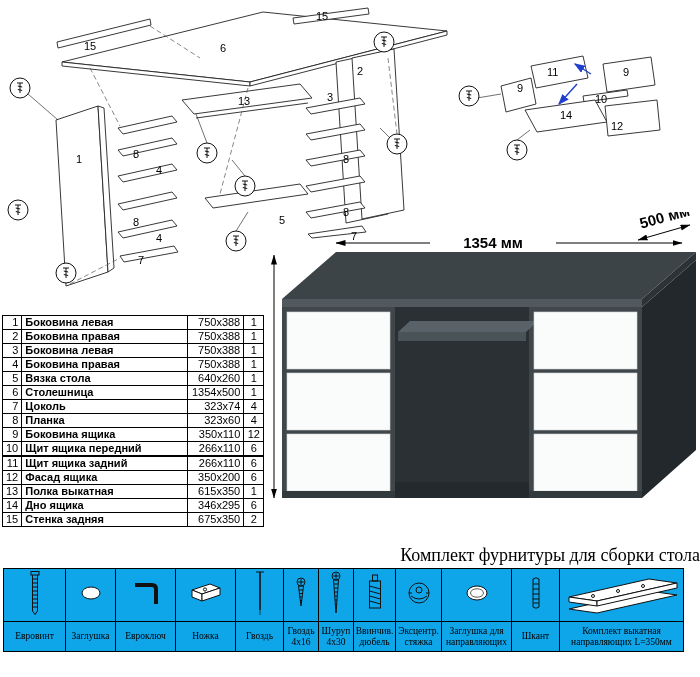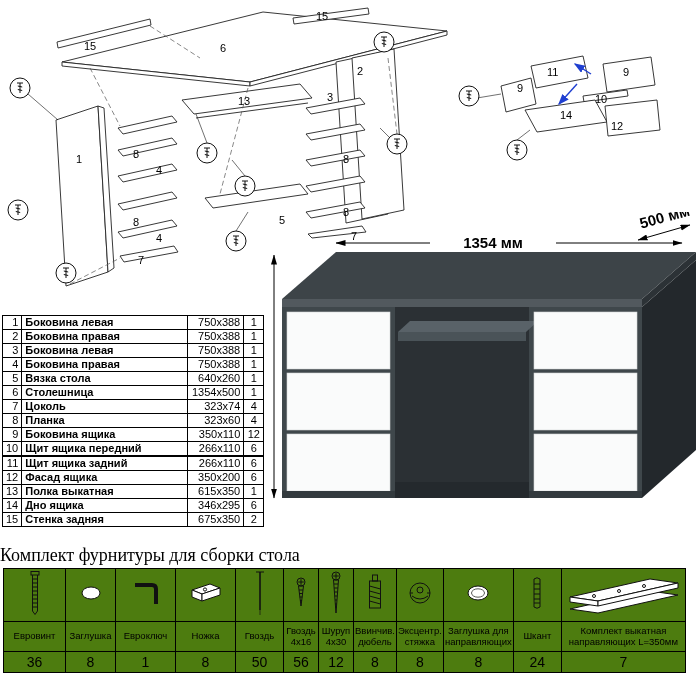--- a/index.html
+++ b/index.html
@@ -9,24 +9,24 @@
   .abs { position:absolute; }
 
   .parts-table { border-collapse:collapse; font-size:11px; background:#fff; }
   .parts-table td { border:1px solid #000; height:14px; padding:0 3px; white-space:nowrap; line-height:13px; }
   .parts-table .col-num  { width:18px; text-align:right; }
   .parts-table .col-name { width:166px; text-align:left;font-weight:bold; }
   .parts-table .col-size { width:56px; text-align:right; }
   .parts-table .col-qty  { width:20px; text-align:center; }
   .parts-table tr:nth-child(10) td { border-bottom-width:2px; }
 
-  .title { position:absolute; left:0; top:545px; width:700px; text-align:left;
+  .title { position:absolute; left:0; top:545px; width:700px; text-align:right;
            font-family:"Liberation Serif",serif; font-size:18px; }
 
-  .hw-table { border-collapse:collapse; table-layout:fixed; background:#4d7c0f; }
+  .hw-table { border-collapse:collapse; table-layout:fixed; background:#0ea5e9;font-family:Liberation Serif, serif; }
   .hw-table td { border:1px solid #000; text-align:center; vertical-align:middle; overflow:hidden; }
   .hw-table .hw-icon-cell { height:52px; }
   .hw-table .hw-name { font-size:9.5px; height:30px; line-height:1.1; padding:1px; }
   .hw-table .hw-qty  { font-size:14px; height:21px; }
 
   svg text { font-family:"Liberation Sans",sans-serif; }
 </style>
 </head>
 <body>
 
@@ -409,30 +409,16 @@
           <td class="hw-name">Ножка</td>
           <td class="hw-name">Гвоздь</td>
           <td class="hw-name">Гвоздь 4x16</td>
           <td class="hw-name">Шуруп 4x30</td>
           <td class="hw-name">Ввинчив. дюбель</td>
           <td class="hw-name">Эксцентр. стяжка</td>
           <td class="hw-name">Заглушка для направляющих</td>
           <td class="hw-name">Шкант</td>
           <td class="hw-name">Комплект выкатная направляющих L=350мм</td>
         </tr>
-      <tr>
-          <td class="hw-qty">36</td>
-          <td class="hw-qty">8</td>
-          <td class="hw-qty">1</td>
-          <td class="hw-qty">8</td>
-          <td class="hw-qty">50</td>
-          <td class="hw-qty">56</td>
-          <td class="hw-qty">12</td>
-          <td class="hw-qty">8</td>
-          <td class="hw-qty">8</td>
-          <td class="hw-qty">8</td>
-          <td class="hw-qty">24</td>
-          <td class="hw-qty">7</td>
-        </tr>
     </tbody>
   </table>
 
 </div>
 
 </body></html>

